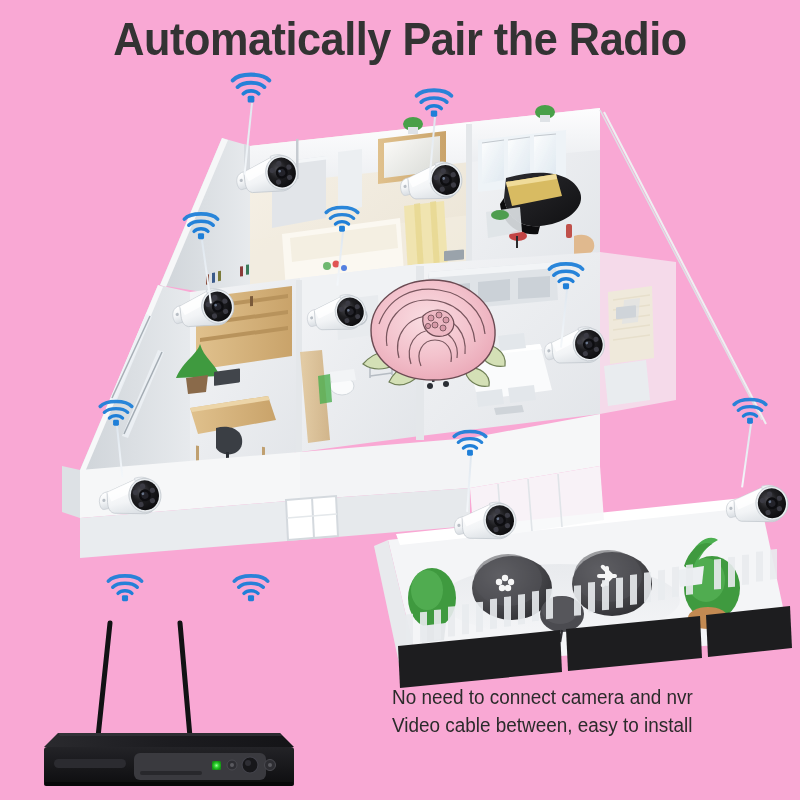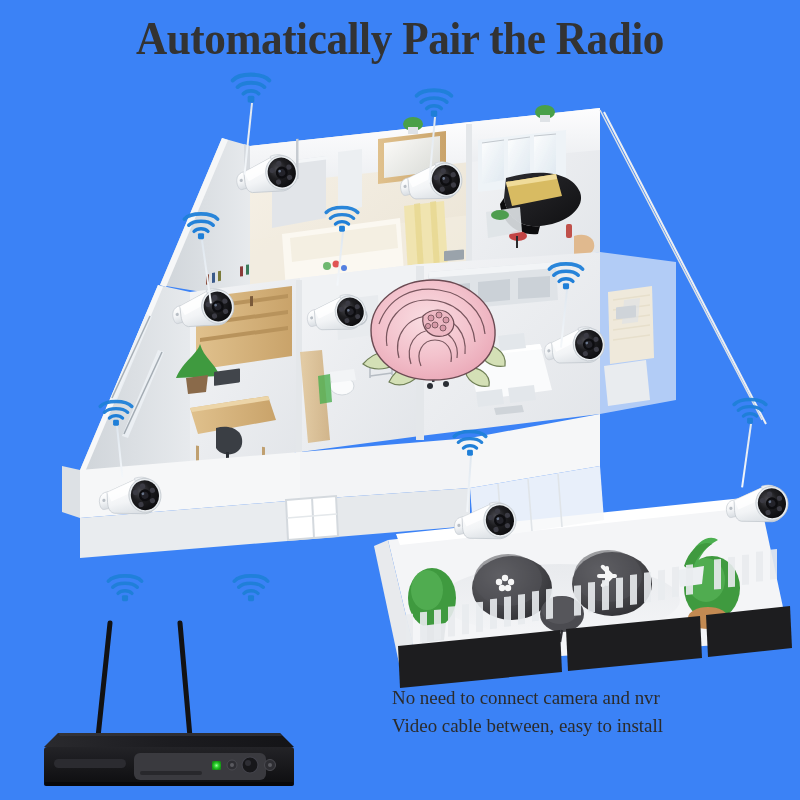--- a/index.html
+++ b/index.html
@@ -3,21 +3,21 @@
 <meta charset="utf-8">
 <style>
   html,body{margin:0;padding:0;}
   body{
     width:800px;height:800px;
     background:#ffffff;
     font-family:"Liberation Sans","DejaVu Sans",sans-serif;
     overflow:hidden;
     position:relative;
   }
-  #stage{position:absolute;left:0;top:0;width:800px;height:800px;overflow:hidden;background:#3b82f6;font-family:Liberation Serif, serif;}
+  #stage{position:absolute;left:0;top:0;width:800px;height:800px;overflow:hidden;background:#f9a8d4;}
 
   
   .title{
     position:absolute;left:0;top:14px;width:800px;
     text-align:center;
     font-size:47px;
     font-weight:bold;
     color:#333333;
     letter-spacing:-0.5px;
     transform:scaleX(0.92);

